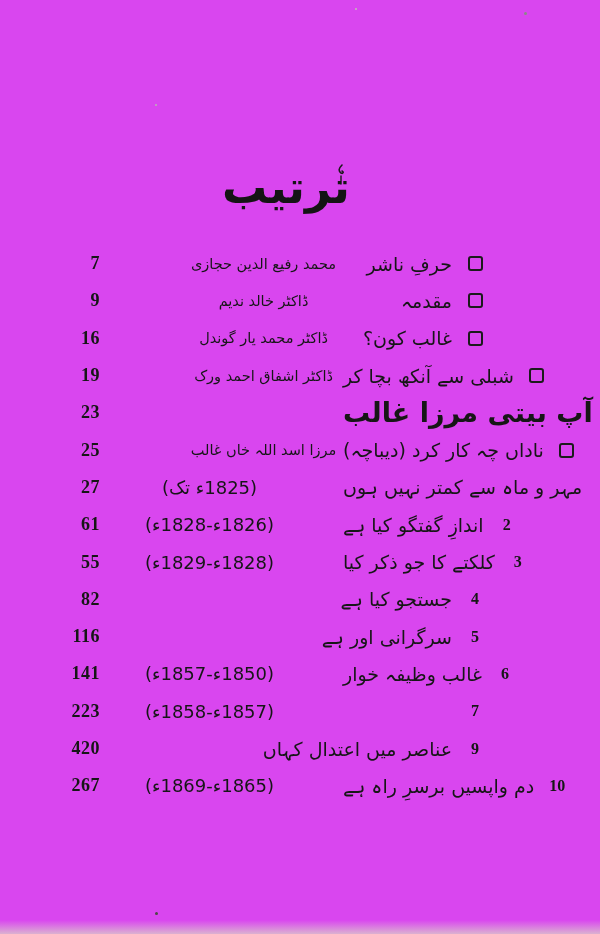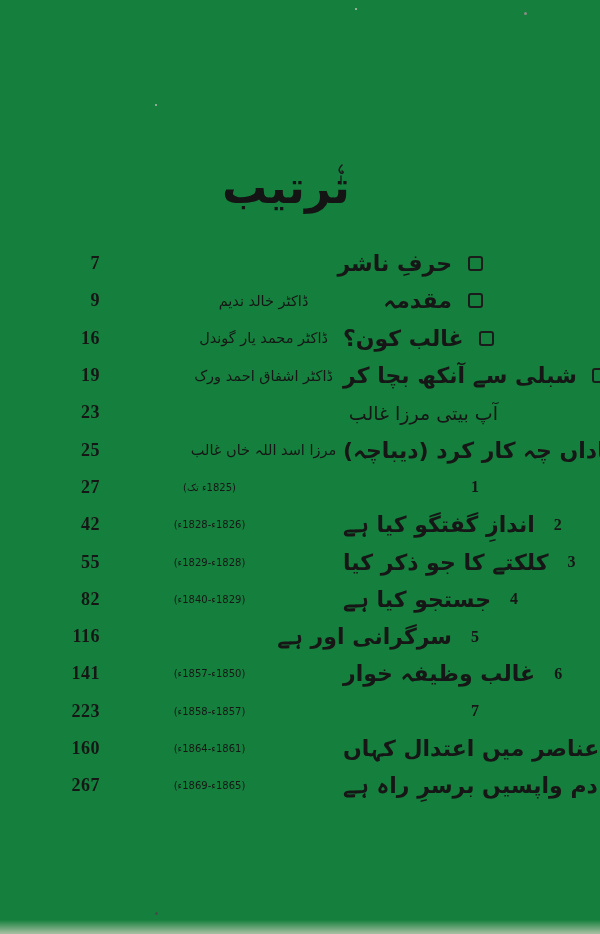--- a/index.html
+++ b/index.html
@@ -4,21 +4,21 @@
 <style>
   html, body { margin: 0; padding: 0; }
   body {
     width: 600px; height: 934px;
     font-family: "DejaVu Sans", sans-serif;
     background: #e9e7e0;
   }
   .page {
     position: relative;
     width: 600px; height: 934px;
-    background: #15803d;
+    background: #d946ef;
     overflow: hidden;
   }
   
   .bottom-band {
     position: absolute; left: 0; right: 0; bottom: 0; height: 14px;
     background: linear-gradient(to bottom, rgba(225,221,206,0), rgba(219,214,198,0.75));
   }
   .speckle { position: absolute; border-radius: 50%; }
   .sp1 { width: 3px; height: 3px; background: #8a8a86; left: 524px; top: 12px; }
   .sp2 { width: 2px; height: 2px; background: #b9b7b0; left: 155px; top: 104px; }
@@ -56,60 +56,61 @@
     font-family: "Liberation Serif", serif;
     font-weight: 700; font-size: 18px;
     letter-spacing: 0.5px;
   }
   .middle {
     width: 215px; flex: none; margin-left: 28px;
     direction: rtl; text-align: center;
     font-size: 14.5px; white-space: nowrap;
   }
   .middle.m-author { transform: translateX(28px); }
-  .middle.m-year  { transform: translateX(-26px); font-size: 10px; letter-spacing: 0.3px; }
+  .middle.m-year  { transform: translateX(-26px); font-size: 18px; letter-spacing: 0.3px; }
   .spacer { flex: 1; }
   .entry-title {
     direction: rtl; text-align: right;
-    font-size: 22px; white-space: nowrap;
-    font-weight: 700;
+    font-size: 19px; white-space: nowrap;
+    font-weight: 400;
   }
   .marker {
     width: 46px; flex: none;
     display: flex; align-items: center; justify-content: center;
     font-family: "Liberation Serif", serif;
     font-weight: 700; font-size: 16px;
   }
   .cb {
     width: 11px; height: 11px;
     border: 2px solid #1b1b1b; border-radius: 3px;
     background: transparent;
   }
   
   .row.section { }
-  .row.section .entry-title { font-size: 19px; font-weight: 400; }
+  .row.section .entry-title { font-size: 27px; font-weight: 700; }
 </style>
 </head>
 <body>
 
 <div class="page">
 
   <div class="title-wrap">
     <span class="flourish">
       <svg width="14" height="22" viewBox="0 0 14 22" xmlns="http://www.w3.org/2000/svg">
         <path d="M8 1 C 5 4, 4 7, 7 9 C 9 10, 10 8, 8 7" stroke="#1a1a1a" stroke-width="1.6" fill="none" stroke-linecap="round"></path>
         <line x1="7" y1="12" x2="7" y2="20" stroke="#1a1a1a" stroke-width="1.4" stroke-linecap="round"></line>
       </svg>
     </span>
     <h1 class="page-title">ترتیب</h1>
   </div>
 
   <div class="toc" id="toc">
   <div class="row">
     <div class="pagenum">7</div>
+    <div class="middle m-author">محمد رفیع الدین حجازی</div>
     <div class="spacer"></div>
     <div class="entry-title">حرفِ ناشر</div>
     <div class="marker">
           <span class="cb"></span>
         </div>
   </div>
 
   <div class="row">
     <div class="pagenum">9</div>
     <div class="middle m-author">ڈاکٹر خالد ندیم</div>
@@ -156,42 +157,42 @@
     <div class="entry-title">ناداں چہ کار کرد (دیباچہ)</div>
     <div class="marker">
           <span class="cb"></span>
         </div>
   </div>
 
   <div class="row">
     <div class="pagenum">27</div>
     <div class="middle m-year">(1825ء تک)</div>
     <div class="spacer"></div>
+    <div class="entry-title">مہر و ماہ سے کمتر نہیں ہوں</div>
     <div class="marker">1</div>
   </div>
 
   <div class="row">
-    <div class="pagenum">42</div>
+    <div class="pagenum">61</div>
     <div class="middle m-year">(1826ء-1828ء)</div>
     <div class="spacer"></div>
     <div class="entry-title">اندازِ گفتگو کیا ہے</div>
     <div class="marker">2</div>
   </div>
 
   <div class="row">
     <div class="pagenum">55</div>
     <div class="middle m-year">(1828ء-1829ء)</div>
     <div class="spacer"></div>
     <div class="entry-title">کلکتے کا جو ذکر کیا</div>
     <div class="marker">3</div>
   </div>
 
   <div class="row">
     <div class="pagenum">82</div>
-    <div class="middle m-year">(1829ء-1840ء)</div>
     <div class="spacer"></div>
     <div class="entry-title">جستجو کیا ہے</div>
     <div class="marker">4</div>
   </div>
 
   <div class="row">
     <div class="pagenum">116</div>
     <div class="spacer"></div>
     <div class="entry-title">سرگرانی اور ہے</div>
     <div class="marker">5</div>
@@ -207,22 +208,21 @@
 
   <div class="row">
     <div class="pagenum">223</div>
     <div class="middle m-year">(1857ء-1858ء)</div>
     <div class="spacer"></div>
     <div class="marker">7</div>
   </div>
 
 
   <div class="row">
-    <div class="pagenum">160</div>
-    <div class="middle m-year">(1861ء-1864ء)</div>
+    <div class="pagenum">420</div>
     <div class="spacer"></div>
     <div class="entry-title">عناصر میں اعتدال کہاں</div>
     <div class="marker">9</div>
   </div>
 
   <div class="row">
     <div class="pagenum">267</div>
     <div class="middle m-year">(1865ء-1869ء)</div>
     <div class="spacer"></div>
     <div class="entry-title">دم واپسیں برسرِ راہ ہے</div>

